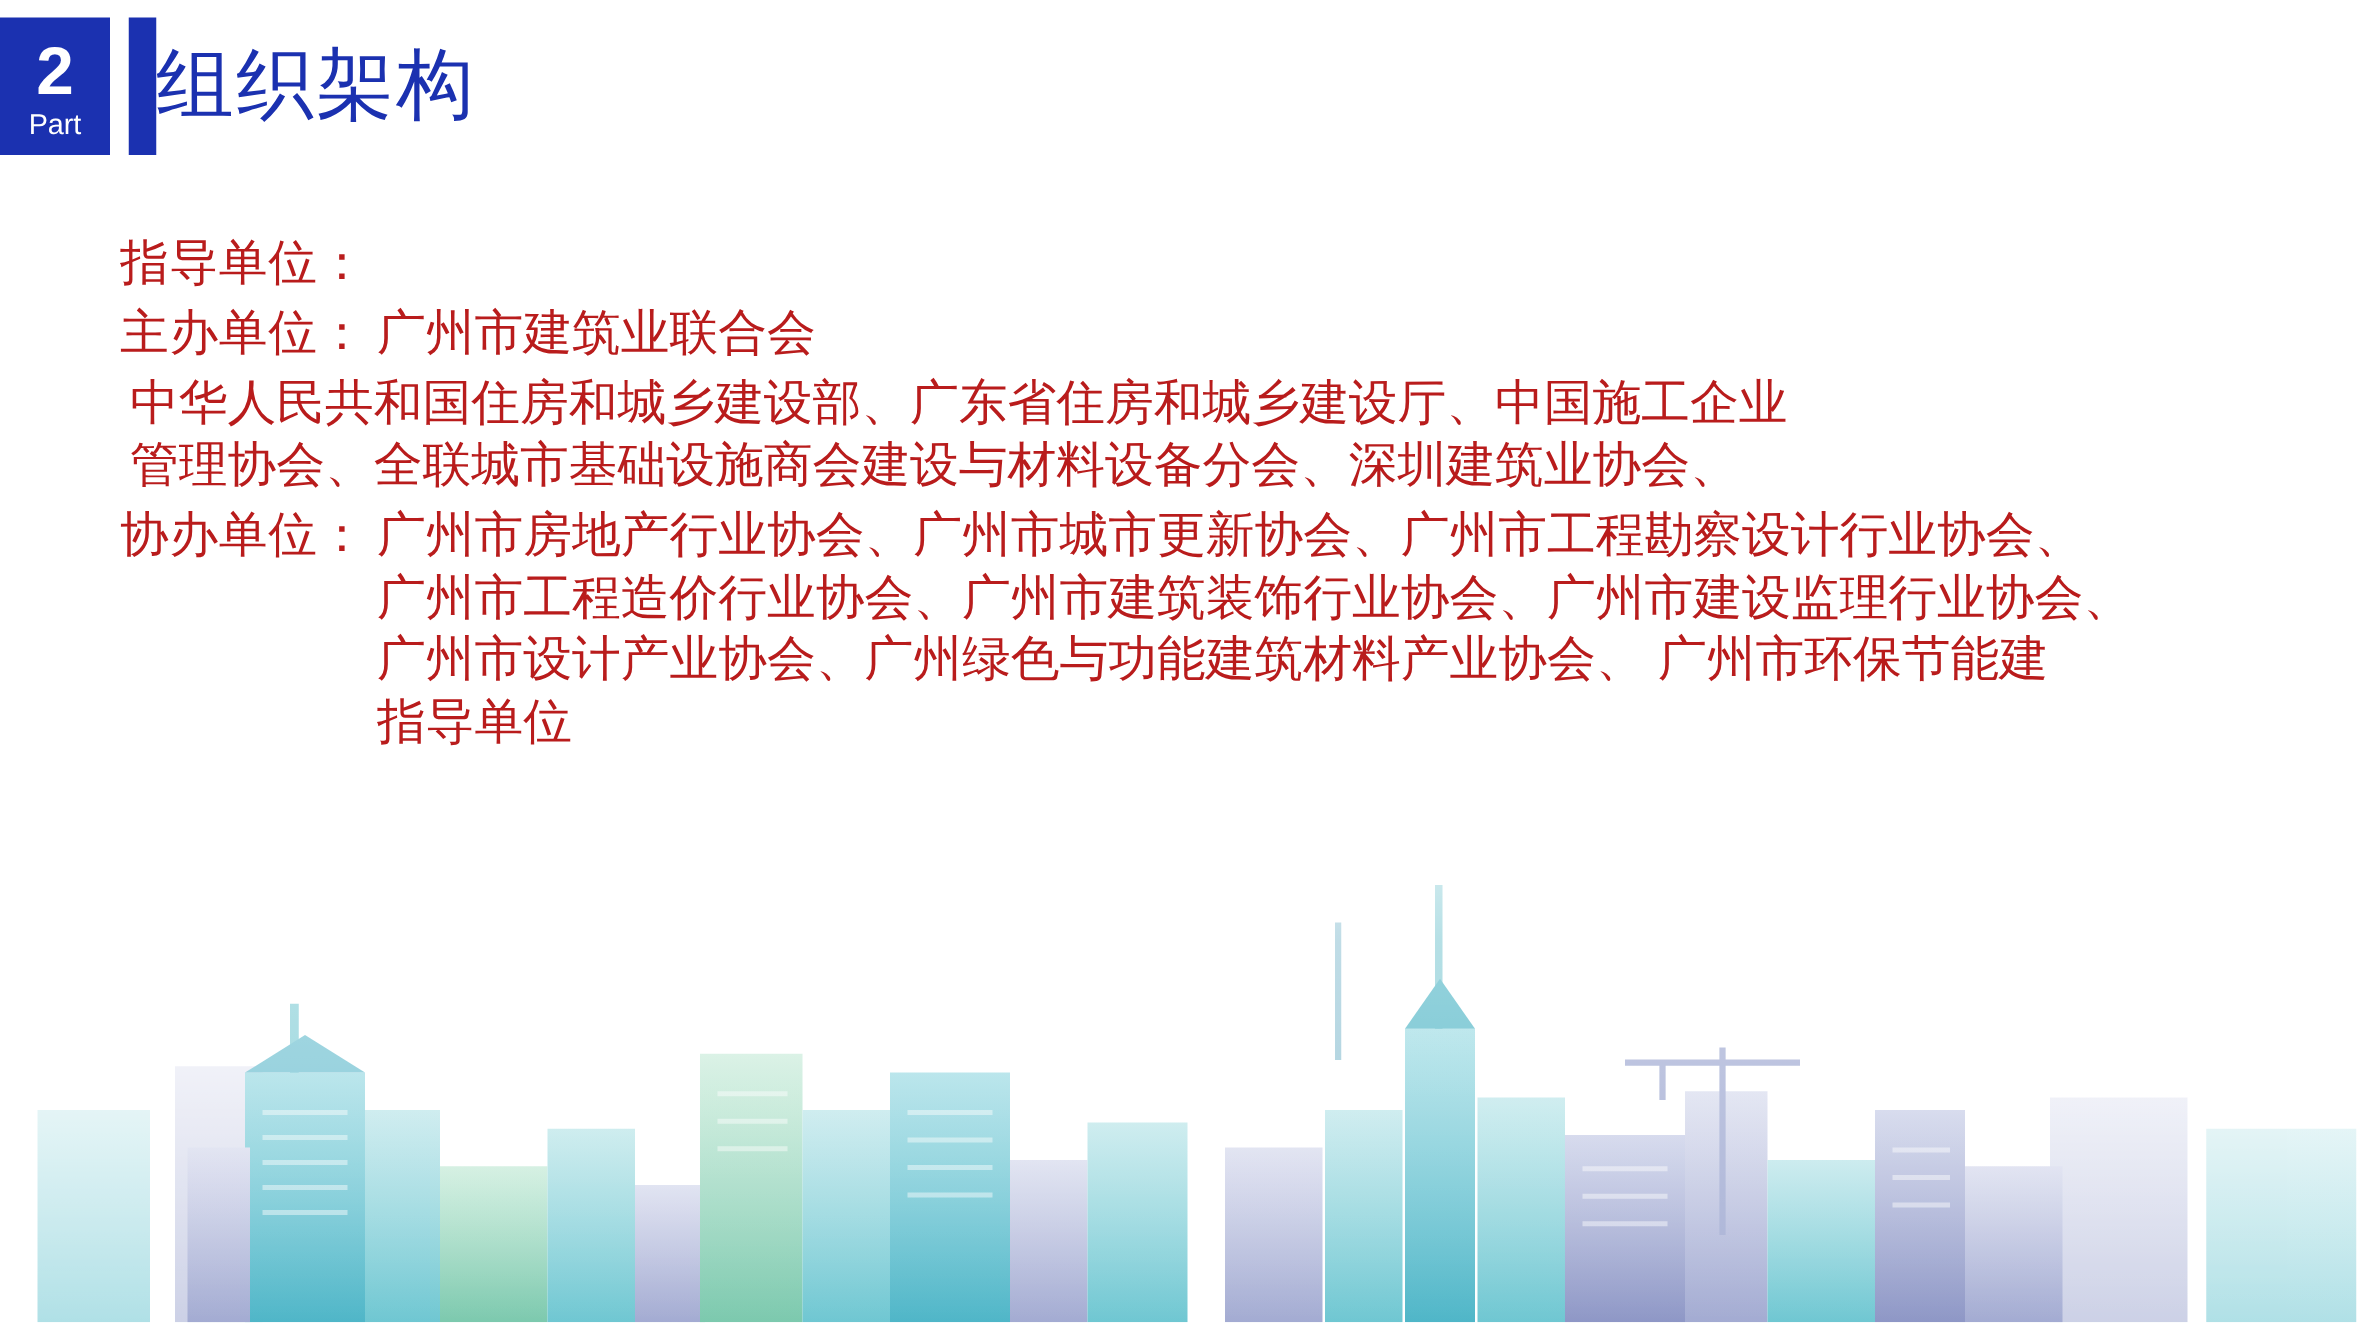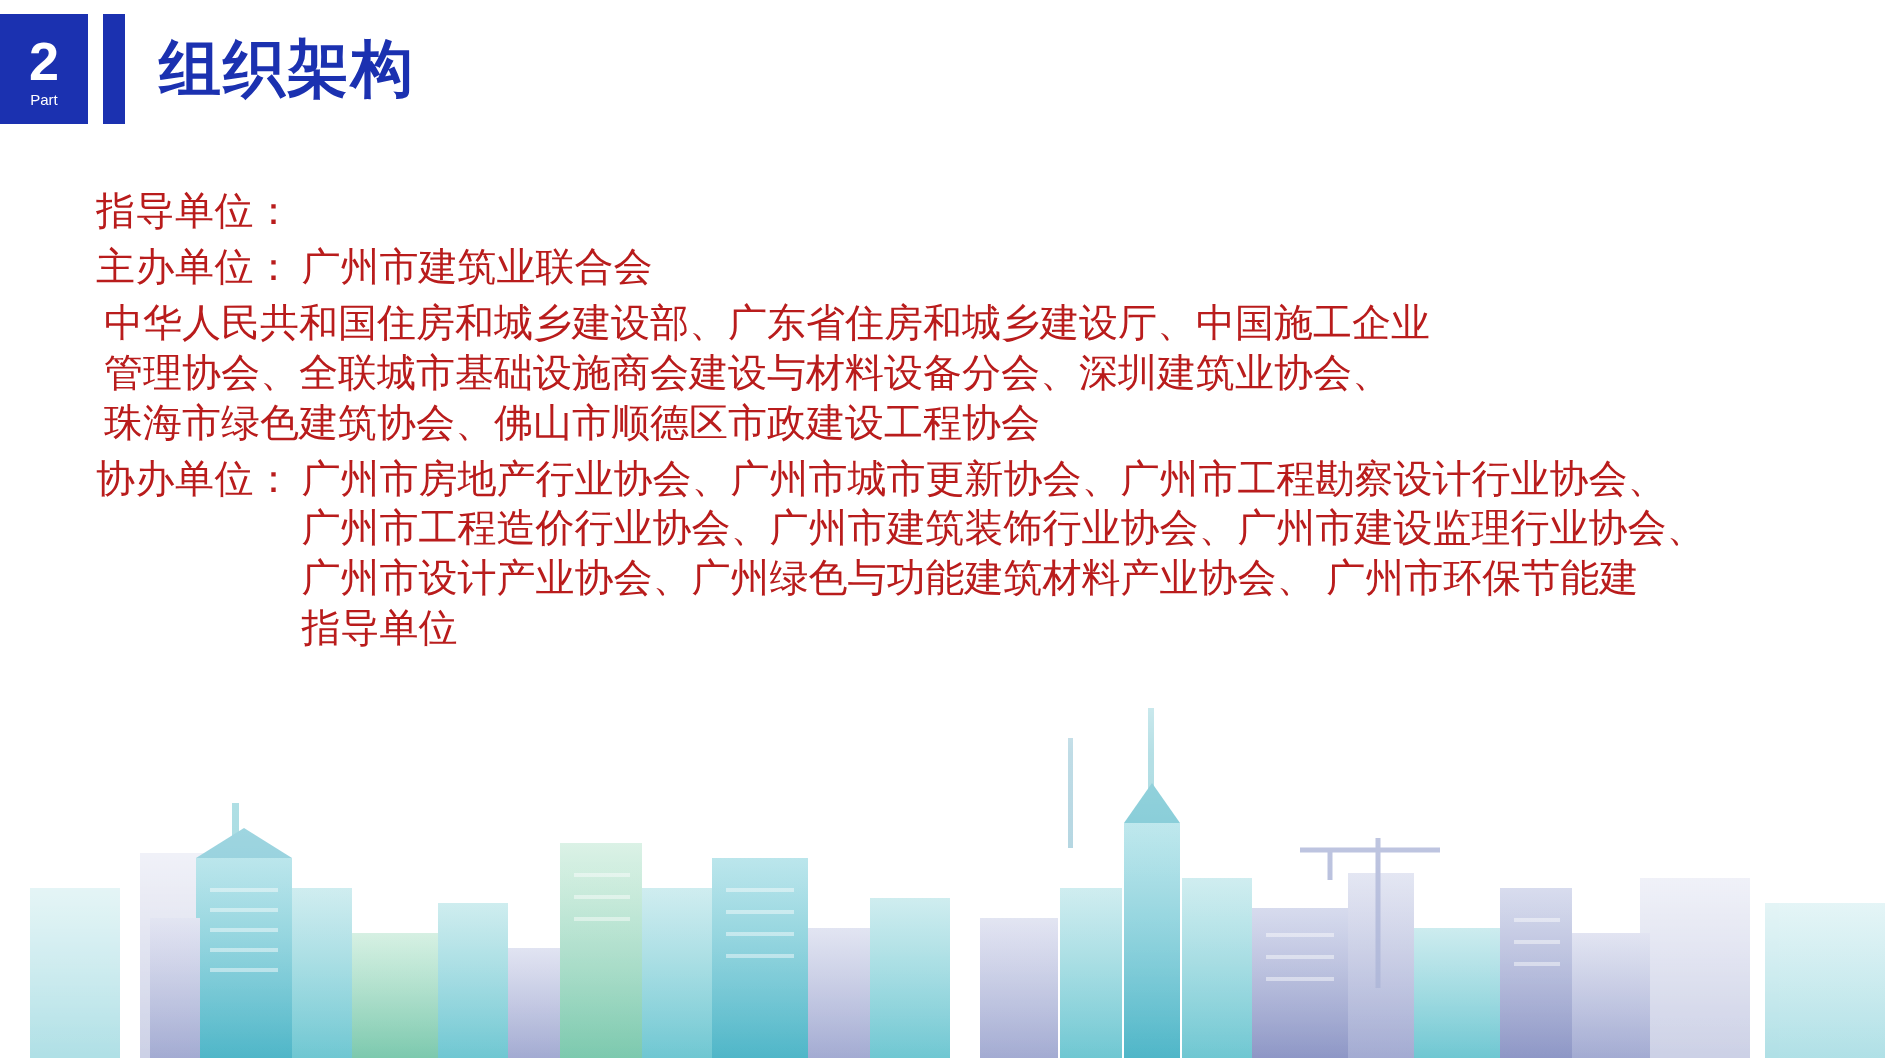--- a/index.html
+++ b/index.html
@@ -43,35 +43,34 @@
     justify-content: center;
     line-height: 1;
   }
   .part-badge .num {
     font-size: 54px;
     font-weight: 700;
     letter-spacing: 0;
     margin-top: 2px;
   }
   .part-badge .word {
-    font-size: 15px;
+    font-size: 23px;
     font-weight: 400;
     margin-top: 4px;
   }
   .header-bar {
     width: 22px;
     height: 110px;
     background: #1b31b0;
     margin-left: 15px;
   }
   .header-title {
-    margin-left: 34px;
     align-self: center;
     font-size: 62px;
-    font-weight: 700;
+    font-weight: 400;
     color: #1b31b0;
     letter-spacing: 2px;
     line-height: 1;
     white-space: nowrap;
   }
 
   
   .content {
     position: absolute;
     left: 96px;
@@ -242,21 +241,20 @@
       <div class="row-label">主办单位：</div>
       <div class="row-value">
         <span class="line">广州市建筑业联合会</span>
       </div>
     </div>
 
     <div class="row">
       <div class="row-value">
         <span class="line">中华人民共和国住房和城乡建设部、广东省住房和城乡建设厅、中国施工企业</span>
         <span class="line">管理协会、全联城市基础设施商会建设与材料设备分会、深圳建筑业协会、</span>
-        <span class="line">珠海市绿色建筑协会、佛山市顺德区市政建设工程协会</span>
       </div>
     </div>
 
 
     <div class="row">
       <div class="row-label">协办单位：</div>
       <div class="row-value">
         <span class="line">广州市房地产行业协会、广州市城市更新协会、广州市工程勘察设计行业协会、</span>
         <span class="line">广州市工程造价行业协会、广州市建筑装饰行业协会、广州市建设监理行业协会、</span>
         <span class="line">广州市设计产业协会、广州绿色与功能建筑材料产业协会、 广州市环保节能建</span>

